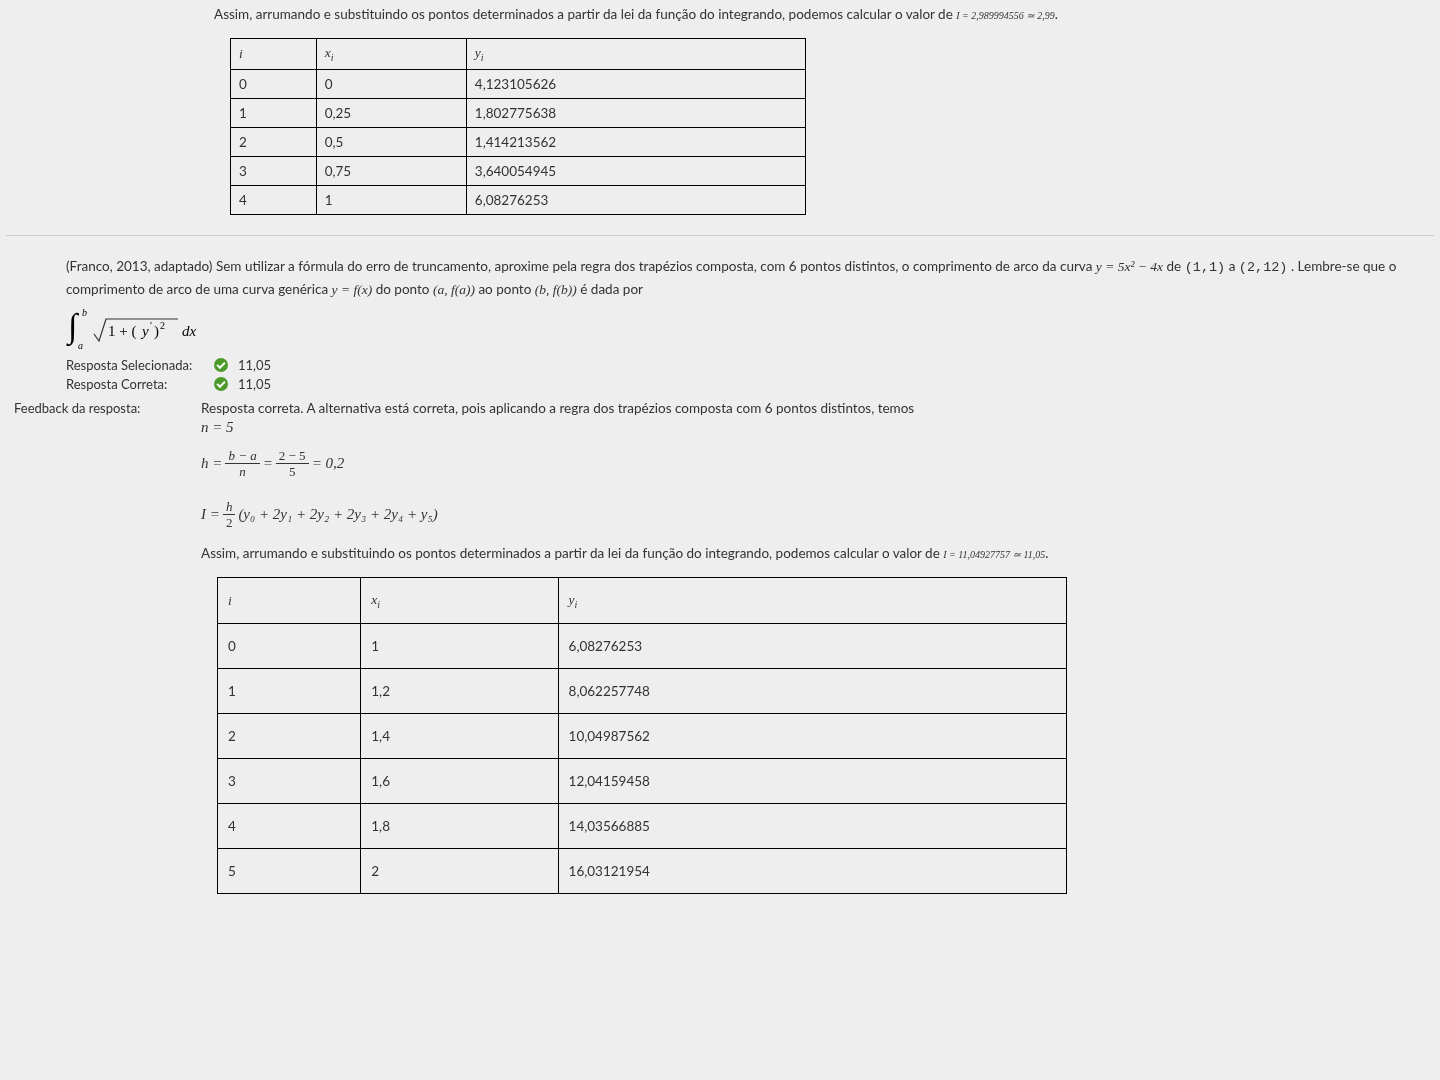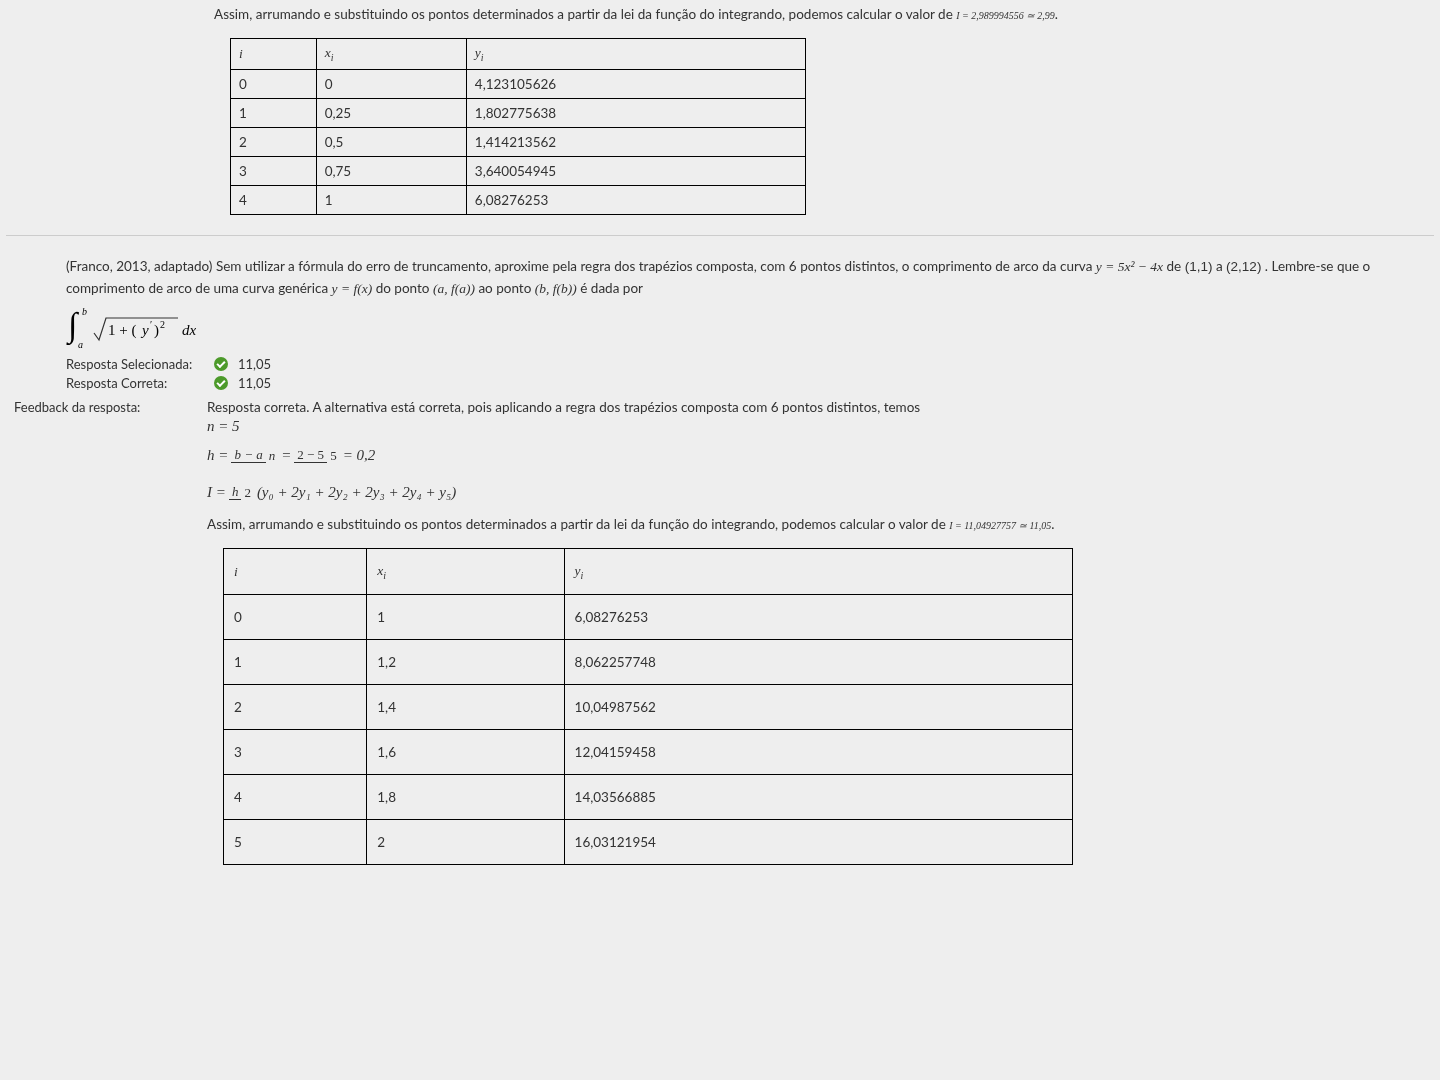--- a/index.html
+++ b/index.html
@@ -33,46 +33,46 @@
 
     .qsep { border: 0; border-top: 1px solid #ccc; margin: 18px 0 14px; }
 
     .qheader { display: flex; justify-content: space-between; align-items: baseline; padding: 0 4px; }
     .qtitle { font-weight: 700; font-size: 15px; }
     .qpoints { font-size: 12.5px; color: #333; }
 
     .qbody { padding: 6px 4px 0 60px; }
     .qprompt { line-height: 1.55; margin-bottom: 6px; }
     .mathvar { font-style: italic; font-family: 'Times New Roman', serif; }
-    .mathrm  { font-family: Liberation Sans, sans-serif; }
+    .mathrm  { font-family: Liberation Mono, monospace; }
 
     .integral-block { margin: 4px 0 6px; }
     .integral-svg { vertical-align: middle; }
 
     .reference { font-size: 13px; margin: 4px 0 8px; }
 
     .answer-row { display: flex; align-items: center; gap: 10px; font-size: 13px; margin: 3px 0; }
     .answer-row .label { min-width: 138px; }
     .check {
       display: inline-block; width: 14px; height: 14px; border-radius: 50%;
       background: #4c9a2a; position: relative; flex-shrink: 0;
     }
     .check::after {
       content: ""; position: absolute; left: 3px; top: 4px;
       width: 6px; height: 3px; border-left: 2px solid #fff; border-bottom: 2px solid #fff;
       transform: rotate(-45deg);
     }
 
-    .feedback-section { display: flex; gap: 16px; align-items: flex-start; margin-top: 8px; }
+    .feedback-section { display: flex; gap: 10px; align-items: flex-start; margin-top: 8px; }
     .feedback-label { font-size: 13px; min-width: 185px; text-align: left; padding-left:8px; }
     .feedback-content { flex: 1; }
 
     .math-lines { font-family: 'Times New Roman', serif; font-size: 15px; line-height: 1.25; margin: 2px 0 4px; }
     .math-lines .line { margin: 2px 0; display:flex; align-items:center; }
-    .frac { display:inline-flex; align-items:center; vertical-align:middle; font-size:13px; line-height:1; margin:10px 3px;}
+    .frac { display:inline-flex; flex-direction:column; align-items:center; vertical-align:middle; font-size:13px; line-height:1; margin:10px 3px;}
     .frac .num { border-bottom:1px solid #333; padding:0 3px 1px; }
     .frac .den { padding:1px 3px 0; }
     sub { font-size: 10px; }
   </style>
 </head>
 <body>
 
 <div class="page">
 
   <div class="indented-feedback">

